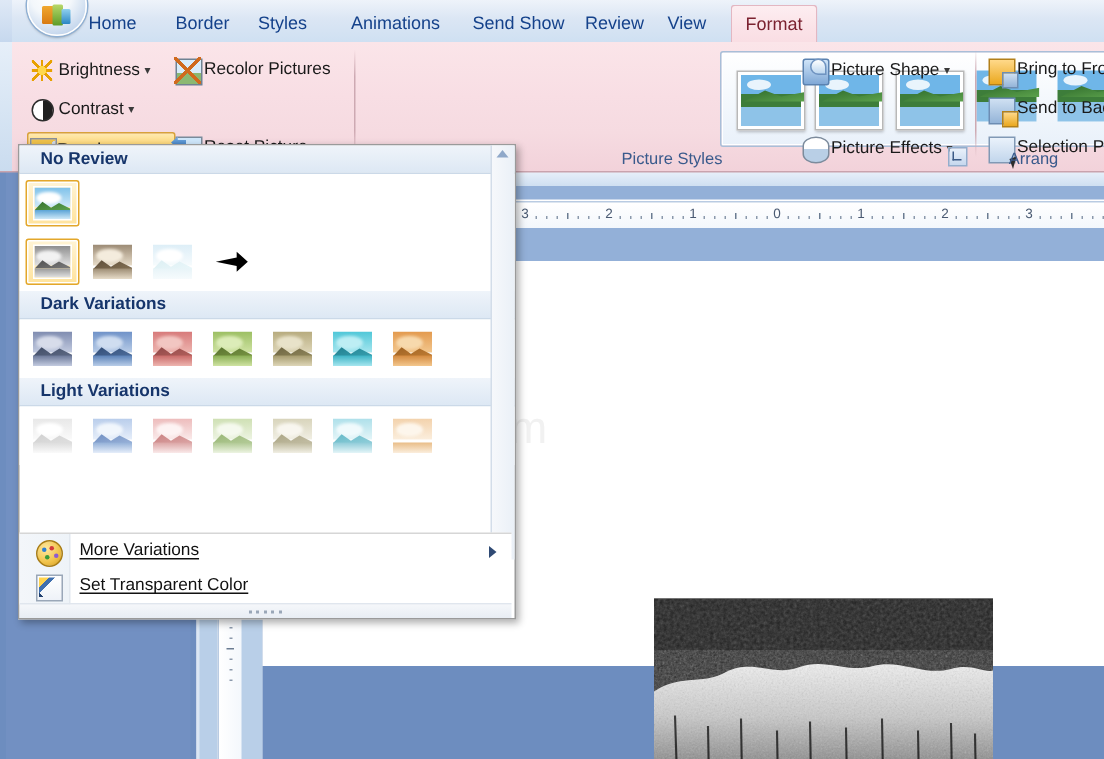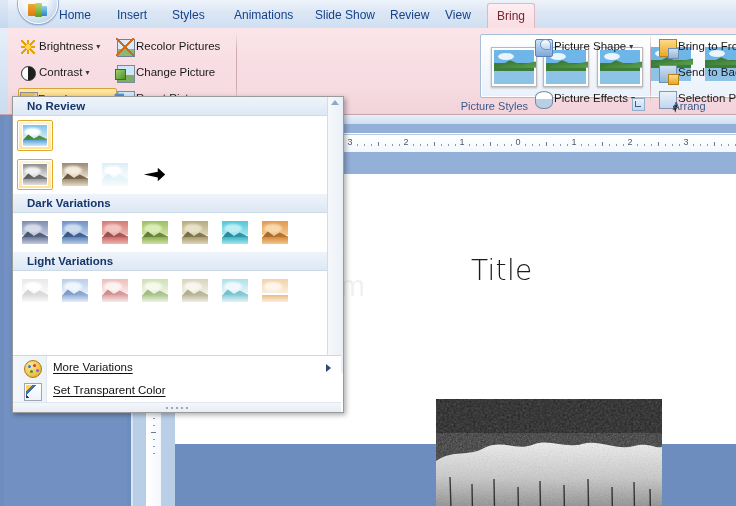--- a/index.html
+++ b/index.html
@@ -364,21 +364,20 @@
         <div class="tickS" style="top: 265px;"></div>
         <div class="tickS" style="top: 272px;"></div>
         <div class="tickS" style="top: 279px;"></div>
       </div>
     <div class="vrail-r"></div>
 
     <div class="blue-field"></div>
 
     <div class="slide">
       <div class="watermark">www.java2s.com</div>
-      <div class="slide-title">Title</div>
       <div class="slide-pic">
         <svg width="226" height="165" viewBox="0 0 226 165" preserveAspectRatio="none">
           <defs>
             <linearGradient id="bgdark" x1="0" y1="0" x2="0" y2="1">
               <stop offset="0%" stop-color="#1a1a1a"></stop>
                 <stop offset="55%" stop-color="#2b2b2b"></stop>
               <stop offset="100%" stop-color="#141414"></stop>
             </linearGradient>
             <linearGradient id="bright" x1="0" y1="0" x2="0" y2="1">
               <stop offset="0%" stop-color="#f2f2f2"></stop>
@@ -428,27 +427,27 @@
     <div class="tabbar-left-edge"></div>
     <div class="office-btn">
       <div class="office-logo">
         <div class="p1"></div>
           <div class="p2"></div>
           <div class="p3"></div>
       </div>
     </div>
     <div id="tabs-host">
         <div class="tab" style="left: 50px;">Home</div>
-        <div class="tab" style="left: 108px;">Insert</div>
+        <div class="tab" style="left: 108px;">Border</div>
         <div class="tab" style="left: 163px;">Styles</div>
         <div class="tab" style="left: 225px;">Animations</div>
-        <div class="tab" style="left: 306px;">Slide Show</div>
+        <div class="tab" style="left: 306px;">Send Show</div>
         <div class="tab" style="left: 381px;">Review</div>
         <div class="tab" style="left: 436px;">View</div>
-        <div class="tab active" style="left: 487px;">Bring</div>
+        <div class="tab active" style="left: 487px;">Format</div>
       </div>
   </div>
 
   <div class="ribbon">
     <div class="ribbon-ltedge"></div>
 
     <div class="grp" style="left:8px;width:226px;">
       <div class="cmd sel" style="left:10px;top:60px;width:78px;">
         <span class="cmd-ico ic-recolor"></span>
         <span>Recolor</span><span class="caret">▾</span>
@@ -457,24 +456,20 @@
         <span class="cmd-ico ic-brightness"></span>
         <span>Brightness</span><span class="caret">▾</span>
       </div>
       <div class="cmd" style="left:11px;top:34px;">
         <span class="cmd-ico ic-contrast"></span>
         <span>Contrast</span><span class="caret">▾</span>
       </div>
       <div class="cmd" style="left:108px;top:8px;">
         <span class="cmd-ico ic-compress"></span>
         <span>Recolor Pictures</span>
-      </div>
-      <div class="cmd" style="left:108px;top:34px;">
-        <span class="cmd-ico ic-pic ic-change"></span>
-        <span>Change Picture</span>
       </div>
       <div class="cmd" style="left:108px;top:60px;">
         <span class="cmd-ico ic-pic ic-reset"></span>
         <span>Reset Picture</span>
       </div>
     </div>
     <div class="grp-sep" style="left:236px;"></div>
 
     <div class="grp" style="left:238px;width:410px;">
       <div class="gallery" id="gallery-host">
@@ -496,21 +491,21 @@
           </div>
         </div>
       <div class="cmd" style="left:296px;top:8px;">
         <span class="cmd-ico ic-pshape"></span>
         <span>Picture Shape</span><span class="caret">▾</span>
       </div>
       <div class="cmd" style="left:296px;top:60px;">
         <span class="cmd-ico ic-peffects"></span>
         <span>Picture Effects</span><span class="caret">▾</span>
       </div>
-      <div class="grp-label" style="left:130px;width:160px;text-align:right;">Picture Styles</div>
+      <div class="grp-label" style="left:130px;width:160px;">Picture Styles</div>
       <div class="dlg-launch" style="left:394px;bottom:3px;"></div>
     </div>
     <div class="grp-sep" style="left:650px;"></div>
 
     <div class="grp" style="left:652px;width:84px;">
       <div class="cmd" style="left:6px;top:8px;">
         <span class="cmd-ico ic-front"></span>
         <span>Bring to Fro</span>
       </div>
       <div class="cmd" style="left:6px;top:34px;">

